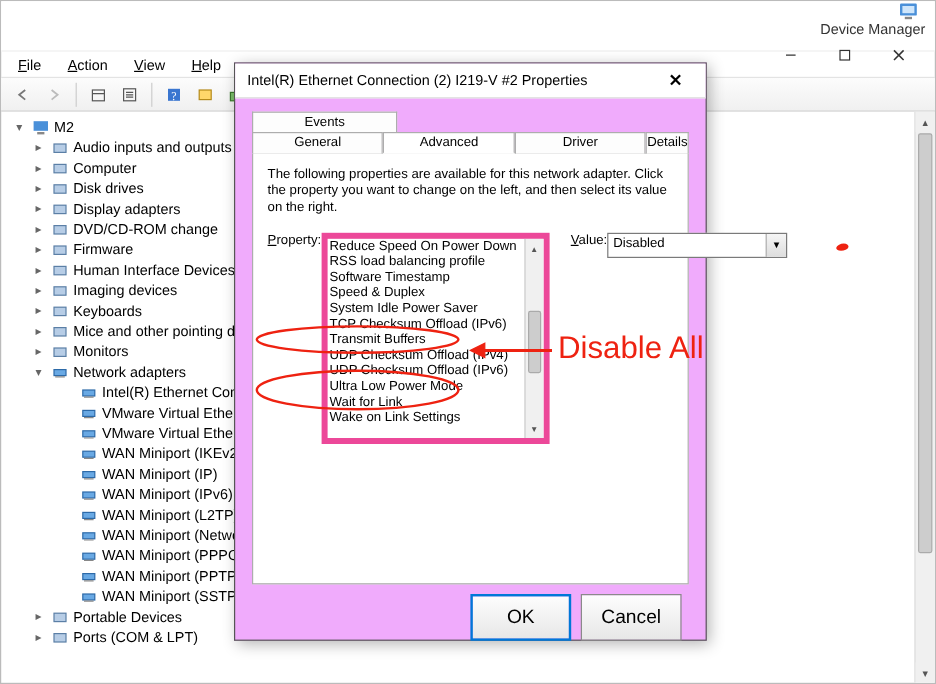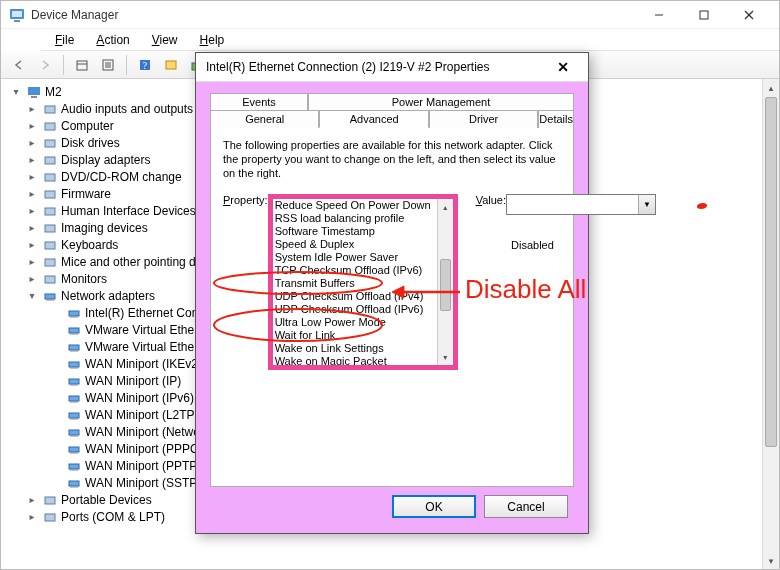--- a/index.html
+++ b/index.html
@@ -15,30 +15,30 @@
     color: #000;
   }
   
   .dm-window {
     position: absolute; left: 0; top: 0; right: 0; bottom: 0;
     border: 1px solid #bbb;
     background: #fff;
     display: flex; flex-direction: column;
   }
   .dm-titlebar {
-    height: 28px; display: flex; align-items: center;
-    padding: 0 8px; background: #fff; border-bottom: 1px solid #eee;
+    height: 42px; display: flex; align-items: flex-end;
+    padding: 0 8px; background: #fff; border-bottom: 1px solid #eee; flex-direction: column;
   }
   .dm-titlebar .ico { width:16px; height:16px; margin-right:6px; display:inline-flex; }
   .dm-titlebar .title { flex: 1; font-size: 12px; color: #333; }
   .winbtns { display:flex; }
   .winbtn { width:45px; height:29px; display:flex; align-items:center; justify-content:center; color:#333; }
   .dm-menu {
     height: 22px; display:flex; align-items:center; gap: 14px;
-    padding: 0 10px; border-bottom: 1px solid #e3e3e3; font-size:12px;margin-left:40px;
+    padding: 0 10px; border-bottom: 1px solid #e3e3e3; font-size:12px;
   }
   .dm-menu span { padding:2px 4px; }
   .dm-menu span:first-letter { text-decoration: underline; }
   .dm-toolbar {
     height: 28px; display:flex; align-items:center; gap:2px;
     padding: 0 6px; border-bottom:1px solid #d0d0d0;
     background: linear-gradient(#fcfcfc,#f0f0f0);
   }
   .tbtn { width:24px; height:24px; border:1px solid transparent; display:flex; align-items:center; justify-content:center; border-radius:2px; }
   .tsep { width:1px; height:20px; background:#ccc; margin:0 4px; }
@@ -67,21 +67,21 @@
   .dlg-title .t { flex:1; font-size:12px; }
   .dlg-close { width:30px; height:28px; display:flex; align-items:center; justify-content:center; font-size:14px; font-weight:bold; }
   .dlg-client { flex:1; padding: 10px 14px 10px 14px; display:flex; flex-direction:column; }
   .tabs { position:relative; }
   .tabrow { display:flex; }
   .tab {
     border:1px solid #adadad; border-bottom:none; padding:2px 0;
     text-align:center; font-size:11px; background:#fdfdfd;
     position:relative; top:1px;
   }
-  .tabrow.top .tab { width: 98px; }
+  .tabrow.top .tab { width: 121px; }
   .tabrow.bot .tab { width: 112px; }
   .tab.active { background:#fff; z-index:2; border-bottom:1px solid #fff; }
   .tabpanel {
     border:1px solid #adadad; background:#fff; padding:10px 12px 12px 12px;
     min-height: 360px;
   }
   .desc { font-size:11px; line-height:14px; margin-bottom:14px; }
   .proprow { display:flex; gap:18px; }
   .propcol { display:flex; }
   .lbl { margin-bottom:2px; }
@@ -91,25 +91,25 @@
   }
   .listinner { position:absolute; left:0; top:0; right:16px; }
   .li { padding:0 2px; height:13px; line-height:13px; white-space:nowrap; overflow:hidden; }
   .li.sel { background:#0a4fb3; color:#fff; }
   .list-scroll { position:absolute; right:0; top:0; bottom:0; width:16px; background:#f0f0f0; border-left:1px solid #ccc; }
   .list-scroll .arrow { height:16px; display:flex; align-items:center; justify-content:center; font-size:8px; color:#555; }
   .list-scroll .thumb { position:absolute; left:2px; right:2px; top:60px; height:52px; background:#cdcdcd; border:1px solid #aaa; border-radius:2px; }
   .combo {
     display:flex; width:150px; height:21px; border:1px solid #7a7a7a; background:#fff;
   }
-  .combo .cval { flex:1; padding:2px 4px;margin-top:42px; }
+  .combo .cval { flex:1; padding:2px 4px; }
   .combo .cbtn { width:17px; background:linear-gradient(#f5f5f5,#ddd); border-left:1px solid #aaa; display:flex; align-items:center; justify-content:center; font-size:8px; }
   .dlg-buttons { display:flex; justify-content:flex-end; gap:8px; padding: 8px 6px 12px 0; }
   .btn {
-    min-width:84px; height:23px; font-size:12px; border:1px solid #8a8a8a;
+    min-width:84px; height:39px; font-size:16px; border:1px solid #8a8a8a;
     background:linear-gradient(#fdfdfd,#e7e7e7); display:flex; align-items:center; justify-content:center;
   }
   .btn.default { border:2px solid #0078d7; }
   
   .anno { position:absolute; pointer-events:none; }
   .anno-label { color:#e21; font-size:26px; font-weight:500; }
   .red-stroke { stroke:#e21; fill:none; stroke-width:2; }
   .red-arrow { stroke:#e21; fill:#e21; }
   .red-dot { position:absolute; width:10px; height:6px; background:#e21; border-radius:50%; transform:skewX(-20deg); }
 </style>
@@ -461,21 +461,20 @@
 
 <div class="dlg">
   <div class="dlg-title">
     <span class="t">Intel(R) Ethernet Connection (2) I219-V #2 Properties</span>
     <span class="dlg-close">✕</span>
   </div>
   <div class="dlg-client">
     <div class="tabs">
       <div class="tabrow top">
         <div class="tab">Events</div>
-        <div class="tab" style="flex:1">Power Management</div>
       </div>
       <div class="tabrow bot">
         <div class="tab">General</div>
         <div class="tab active">Advanced</div>
         <div class="tab">Driver</div>
         <div class="tab" style="flex:1">Details</div>
       </div>
       <div class="tabpanel">
         <div class="desc">The following properties are available for this network adapter. Click the property you want to change on the left, and then select its value on the right.</div>
         <div class="proprow">
@@ -488,21 +487,20 @@
                   <div class="li">Software Timestamp</div>
                   <div class="li">Speed &amp; Duplex</div>
                   <div class="li">System Idle Power Saver</div>
                   <div class="li">TCP Checksum Offload (IPv6)</div>
                   <div class="li">Transmit Buffers</div>
                   <div class="li">UDP Checksum Offload (IPv4)</div>
                   <div class="li">UDP Checksum Offload (IPv6)</div>
                   <div class="li">Ultra Low Power Mode</div>
                   <div class="li">Wait for Link</div>
                   <div class="li">Wake on Link Settings</div>
-                  <div class="li">Wake on Magic Packet</div>
                 </div>
               <div class="list-scroll">
                 <div class="arrow">▴</div>
                 <div class="thumb"></div>
                 <div class="arrow" style="position:absolute;bottom:0;left:0;right:0;">▾</div>
               </div>
             </div>
           </div>
           <div class="propcol">
             <div class="lbl"><span style="text-decoration:underline">V</span>alue:</div>

